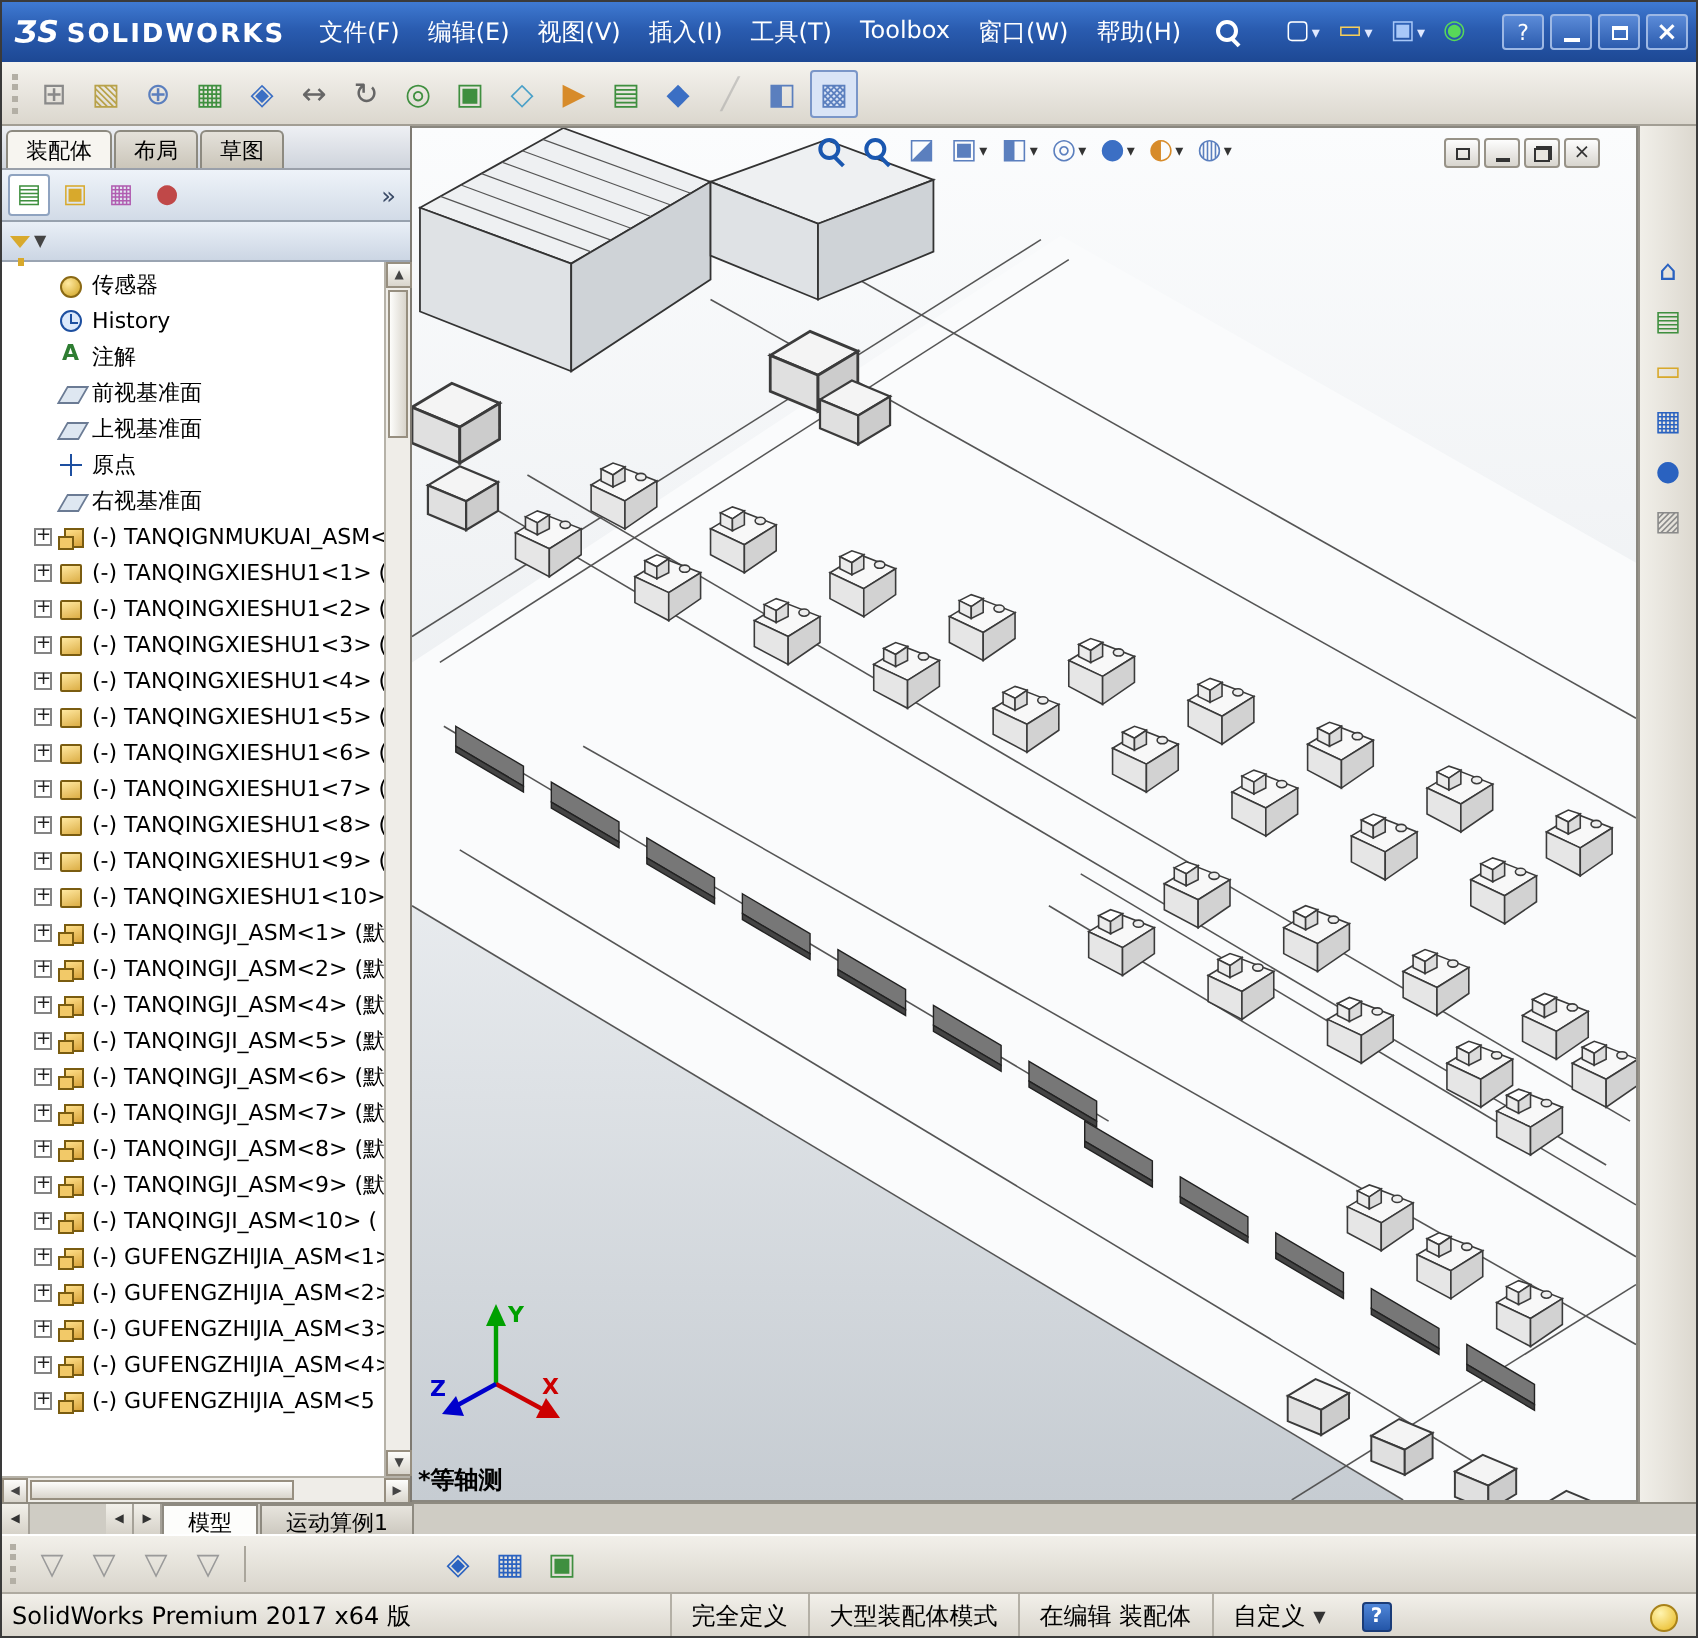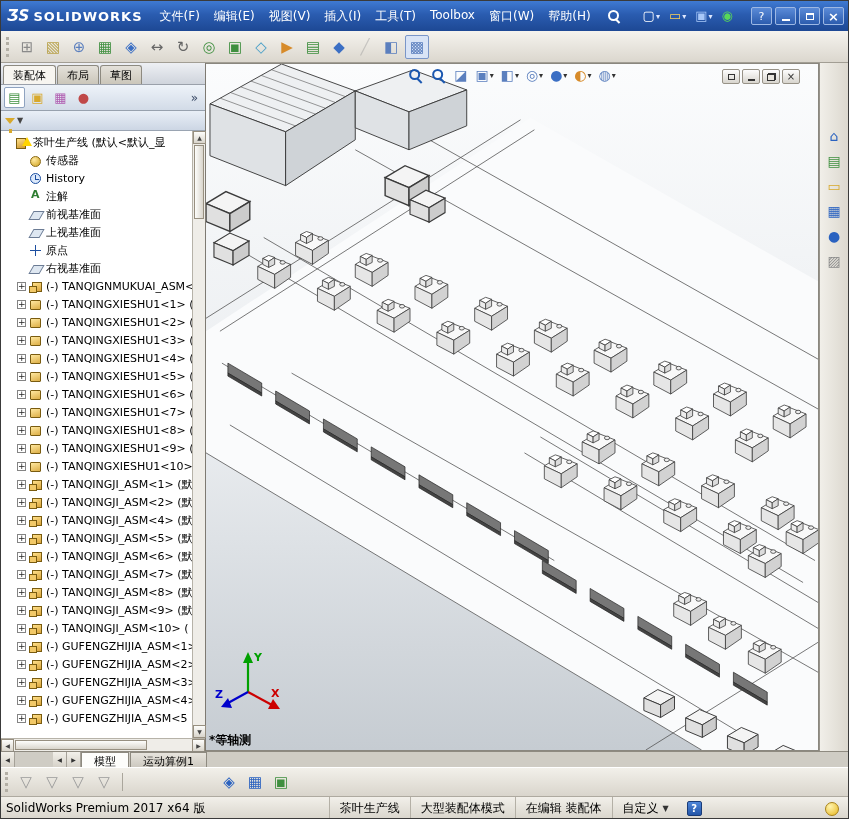--- a/index.html
+++ b/index.html
@@ -226,25 +226,20 @@
           </div>
         <span class="overflow-chevron">»</span>
       </div>
       <div class="filter-row">
         <span class="funnel"></span>
         <span class="filter-caret">▼</span>
       </div>
       <div class="tree-wrap">
         <div class="tree">
 
-            <div class="trow depth0">
-              <span class="expander"></span>
-              <span class="tico root"></span>
-              <span class="tlabel">茶叶生产线 (默认&lt;默认_显</span>
-            </div>
 
             <div class="trow">
               <span class="expander"></span>
               <span class="tico sensor"></span>
               <span class="tlabel">传感器</span>
             </div>
 
             <div class="trow">
               <span class="expander"></span>
               <span class="tico history"></span>
@@ -682,21 +677,21 @@
     <div style="display:flex;gap:2px">
 
     <span class="tbico" style="color: rgb(42, 98, 192);">◈</span>
         <span class="tbico" style="color: rgb(42, 98, 192);">▦</span>
         <span class="tbico" style="color: rgb(63, 143, 63);">▣</span>
       </div>
   </div>
 
   <div class="statusbar">
     <span class="sb-product">SolidWorks Premium 2017 x64 版</span>
-    <span class="sb-seg first">茶叶生产线</span>
+    <span class="sb-seg first">完全定义</span>
     <span class="sb-seg">大型装配体模式</span>
     <span class="sb-seg">在编辑 装配体</span>
     <span class="sb-seg">
       <span>自定义</span>
       <span class="sb-caret">▼</span>
     </span>
     <span class="help-badge">?</span>
     <span class="tip-ball"></span>
   </div>
 

